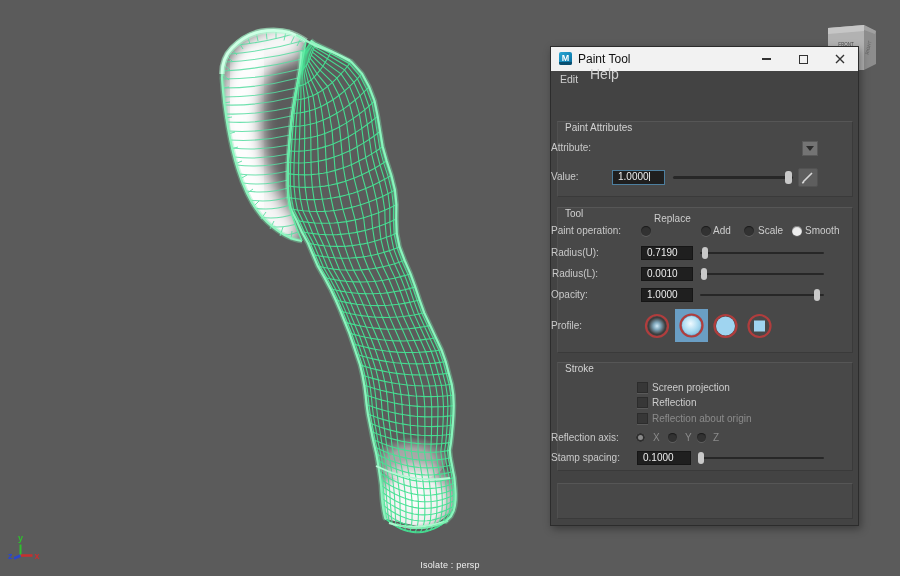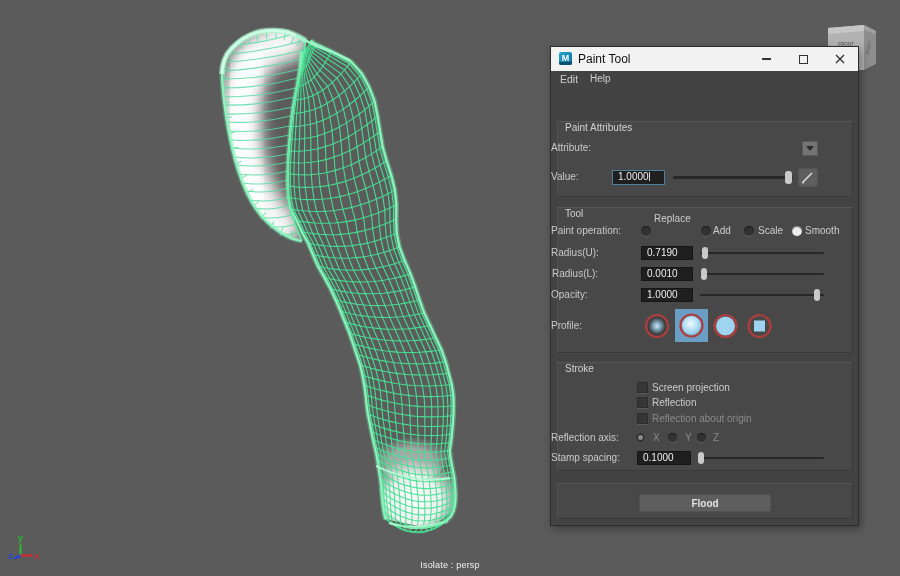--- a/index.html
+++ b/index.html
@@ -206,21 +206,21 @@
  <div class="tbar">
   <div class="mic">M<div style="position:absolute;left:0;bottom:0;width:13px;height:3.5px;background:#0a4f70;border-radius:0 0 2px 2px"></div></div>
   <div class="ttl">Paint Tool</div>
   <div class="abs" style="left:211px;top:11px;width:9px;height:2px;background:#333"></div>
   <div class="abs" style="left:248px;top:8px;width:9px;height:9px;border:1.5px solid #333"></div>
   <svg class="abs" style="left:284px;top:7px" width="10" height="10">
         <path d="M1,1 L9,9 M9,1 L1,9" stroke="#333" stroke-width="1.4"></path>
       </svg>
  </div>
  <div class="abs" style="left:9px;top:26px;color:#cfcfcf;font-size:10.5px">Edit</div>
- <div class="abs" style="left:39px;top:26px;color:#cfcfcf;font-size:10px">Help</div>
+ <div class="abs" style="left:39px;top:19px;color:#cfcfcf;font-size:14px">Help</div>
 
  <div class="grp" style="top:74px;height:76px"></div>
  <div class="abs" style="left:14px;top:75px;color:#d2d2d2">Paint Attributes</div>
  <div class="lab" style="left:0;width:55px;top:95px">Attribute:</div>
  <div class="abs" style="left:251px;top:94px;width:16px;height:15px;background:#747474;border:1px solid #5a5a5a"></div>
  <div class="abs" style="left:255px;top:99px;width:0;height:0;border-left:4px solid transparent;border-right:4px solid transparent;border-top:5px solid #2c2c2c"></div>
  <div class="lab" style="left:0;width:55px;top:124px">Value:</div>
  <div class="inp" style="left:61px;top:123px;width:53px;height:15px;border:1px solid #4d7f9f">1.0000<span style="display:inline-block;width:1px;height:9px;background:#dcdcdc;vertical-align:-1px"></span></div>
  <div class="track" style="left:122px;top:129px;width:120px"></div>
  <div class="knob" style="left:234px;top:124px"></div>
@@ -290,13 +290,12 @@
  <div class="radio" style="left:117px;top:386px;width:9px;height:9px"></div>
     <div class="rtx dim" style="left:134px;top:385px">Y</div>
  <div class="radio" style="left:146px;top:386px;width:9px;height:9px"></div>
     <div class="rtx dim" style="left:162px;top:385px">Z</div>
  <div class="lab" style="left:0;width:81px;top:405px">Stamp spacing:</div>
  <div class="inp" style="left:86px;top:404px;width:54px;height:14px">0.1000</div>
  <div class="track" style="left:147px;top:410px;width:126px;height:2px"></div>
  <div class="knob" style="left:147px;top:405px;width:6px;height:12px"></div>
 
  <div class="grp" style="top:436px;height:36px"></div>
- <div class="btn" style="left:88px;top:447px;width:132px;height:18px;line-height:17px">Flood</div>
 </div>
 </body></html>

